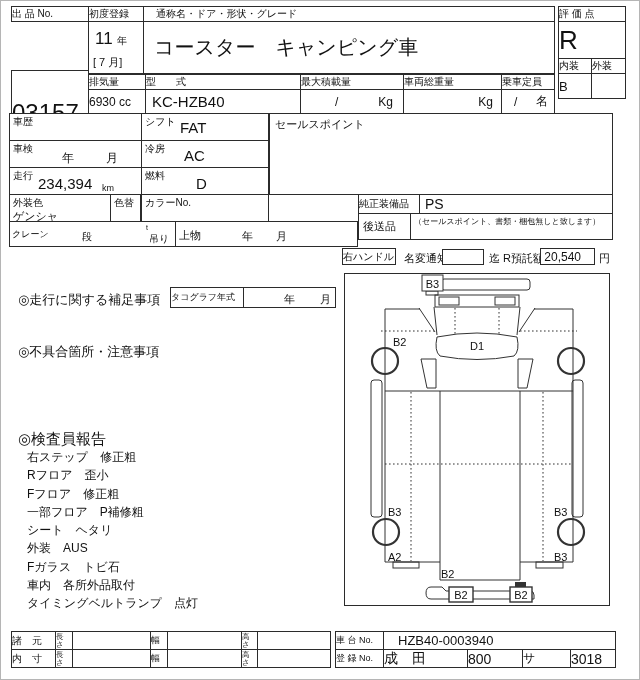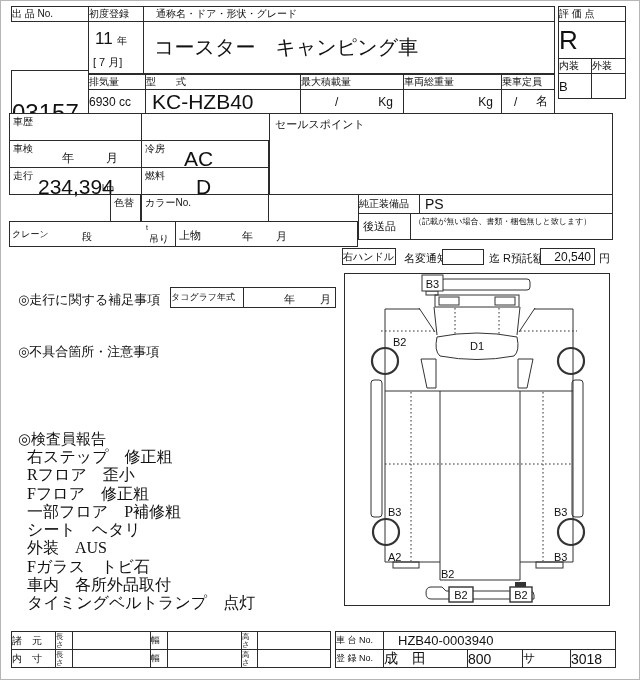--- a/index.html
+++ b/index.html
@@ -7,25 +7,25 @@
     position:relative;width:640px;height:680px;background:#ffffff;
     font-family:"Liberation Sans","DejaVu Sans",sans-serif;color:#111;
     border:1px solid #b5b5b5;box-sizing:border-box;overflow:hidden;
   }
   .cell{position:absolute;border:1px solid #2b2b2b;box-sizing:border-box;background:#fff;}
   .nob{position:absolute;box-sizing:border-box;}
   .ctr{display:flex;align-items:center;justify-content:flex-start;}
   .lbl{position:absolute;top:1px;left:3px;font-size:10px;white-space:nowrap;}
   .f7{font-size:7px;} .f8{font-size:8px;} .f9{font-size:9px;} .f10{font-size:10px;}
   .f11{font-size:11px;} .f12{font-size:12px;} .f13{font-size:13px;} .f14{font-size:14px;}
-  .f15{font-size:21px;} .f17{font-size:17px;} .f20{font-size:20px;} .f24{font-size:24px;margin-top:48px;} .f26{font-size:26px;}
+  .f15{font-size:15px;} .f17{font-size:17px;} .f20{font-size:20px;} .f24{font-size:24px;margin-top:48px;} .f26{font-size:26px;}
   .vlab{white-space:pre-line;font-size:7.5px;line-height:7.5px;}
   .dot{stroke-dasharray:1.6 2.4;}
   svg text{font-family:"Liberation Sans","DejaVu Sans",sans-serif;font-size:11px;fill:#111;}
-  .note-line{height:18.3px;line-height:18.3px;font-size:16px;white-space:nowrap;font-family:Liberation Serif, serif;}
+  .note-line{height:18.3px;line-height:18.3px;font-size:12px;white-space:nowrap;}
 </style>
 </head>
 <body>
 
 <div class="sheet">
 
   <div class="cell ctr f10" style="left:10px;top:5px;width:78px;height:16px">
       <span>出 品 No.</span>
     </div>
   <div class="cell ctr f24" style="left:10px;top:21px;width:78px;height:86px">
@@ -93,37 +93,45 @@
       <span>乗車定員</span>
     </div>
   <div class="cell f12" style="left:500px;top:88px;width:54px;height:25px;display:flex;align-items:center;justify-content:space-between;padding:0 6px 0 12px">
     <span>/</span>
       <span>名</span>
   </div>
 
   <div class="cell" style="left:8px;top:112px;width:133px;height:28px">
       <span class="lbl">車歴</span>
     </div>
+  <div class="cell" style="left:140px;top:112px;width:128px;height:28px">
+    <span class="lbl">シフト</span>
+    <span class="nob f15" style="left:38px;top:5px">FAT</span>
+  </div>
   <div class="cell" style="left:8px;top:139px;width:133px;height:28px">
     <span class="lbl">車検</span>
     <span class="nob f12" style="left:52px;top:9px">年</span>
     <span class="nob f12" style="left:96px;top:9px">月</span>
   </div>
   <div class="cell" style="left:140px;top:139px;width:128px;height:28px">
     <span class="lbl">冷房</span>
     <span class="nob f15" style="left:42px;top:6px">AC</span>
   </div>
   <div class="cell" style="left:8px;top:166px;width:133px;height:28px">
     <span class="lbl">走行</span>
     <span class="nob f15" style="left:28px;top:7px">234,394</span>
     <span class="nob f9" style="left:92px;top:15px">km</span>
   </div>
   <div class="cell" style="left:140px;top:166px;width:128px;height:28px">
     <span class="lbl">燃料</span>
     <span class="nob f15" style="left:54px;top:7px">D</span>
+  </div>
+  <div class="cell" style="left:8px;top:193px;width:102px;height:28px">
+    <span class="lbl">外装色</span>
+    <span class="nob f11" style="left:3px;top:14px">ゲンシャ</span>
   </div>
   <div class="cell" style="left:109px;top:193px;width:31px;height:28px">
       <span class="lbl">色替</span>
     </div>
   <div class="cell" style="left:140px;top:193px;width:128px;height:28px">
       <span class="lbl">カラーNo.</span>
     </div>
   <div class="cell" style="left:8px;top:220px;width:167px;height:26px">
     <span class="nob f9" style="left:2px;top:6px">クレーン</span>
     <span class="nob f10" style="left:72px;top:8px">段</span>
@@ -142,31 +150,31 @@
   <div class="cell ctr f10" style="left:357px;top:193px;width:62px;height:20px">
       <span>純正装備品</span>
     </div>
   <div class="cell f14" style="left:418px;top:193px;width:194px;height:20px;display:flex;align-items:center;padding-left:5px">
       <span>PS</span>
     </div>
   <div class="cell" style="left:357px;top:212px;width:53px;height:27px">
       <span class="nob f11" style="left:4px;top:5px">後送品</span>
     </div>
   <div class="cell" style="left:409px;top:212px;width:203px;height:27px">
-      <span class="nob f8" style="left:3px;top:2px">（記載が無い場合、書類・梱包無しと致します）</span>
+      <span class="nob f8" style="left:3px;top:2px">（セールスポイント、書類・梱包無しと致します）</span>
     </div>
 
   <div class="cell ctr f10" style="left:341px;top:247px;width:54px;height:17px">
       <span>右ハンドル</span>
     </div>
   <span class="nob f11" style="left:403px;top:250px">名変通知</span>
   <div class="cell" style="left:441px;top:248px;width:42px;height:16px"></div>
   <span class="nob f11" style="left:488px;top:250px">迄</span>
   <span class="nob f11" style="left:502px;top:250px">R預託額</span>
-  <div class="cell f12" style="left:539px;top:247px;width:55px;height:17px;display:flex;align-items:center;justify-content:flex-end;padding-right:3px">
+  <div class="cell f12" style="left:539px;top:247px;width:55px;height:17px;display:flex;align-items:center;justify-content:flex-end;padding-right:13px">
       <span>20,540</span>
     </div>
   <span class="nob f11" style="left:598px;top:250px">円</span>
 
   <div class="nob f13" style="left:17px;top:290px">◎走行に関する補足事項</div>
   <div class="cell ctr f9" style="left:169px;top:286px;width:74px;height:21px">
       <span>タコグラフ年式</span>
     </div>
   <div class="cell" style="left:242px;top:286px;width:93px;height:21px">
     <span class="nob f11" style="left:40px;top:4px">年</span>

